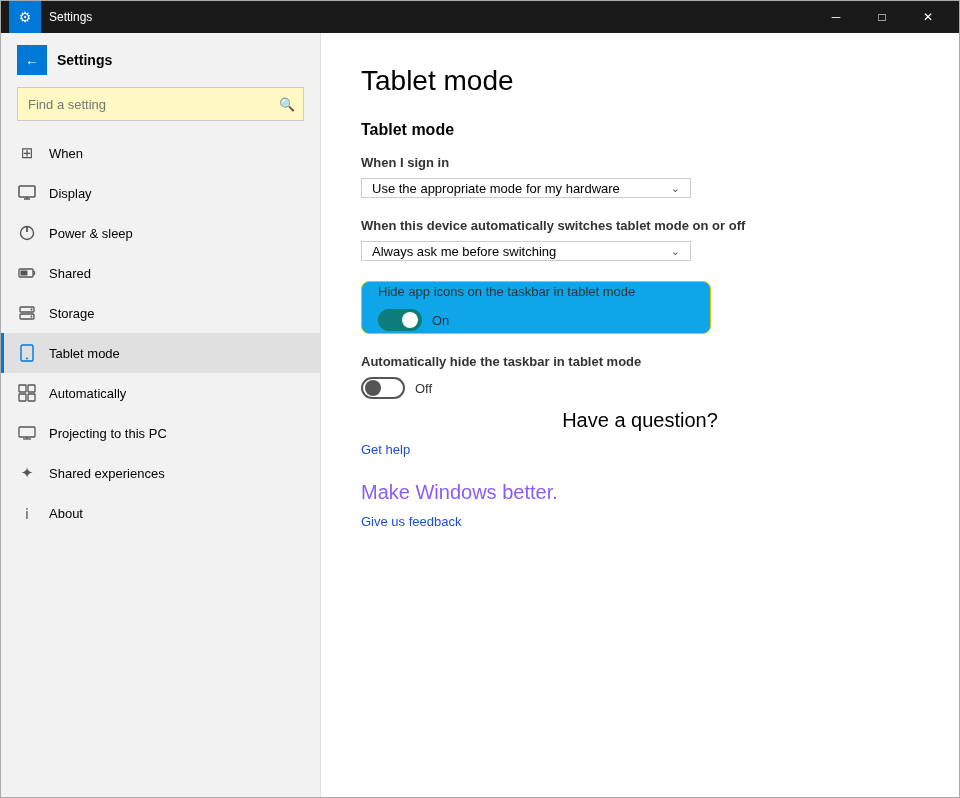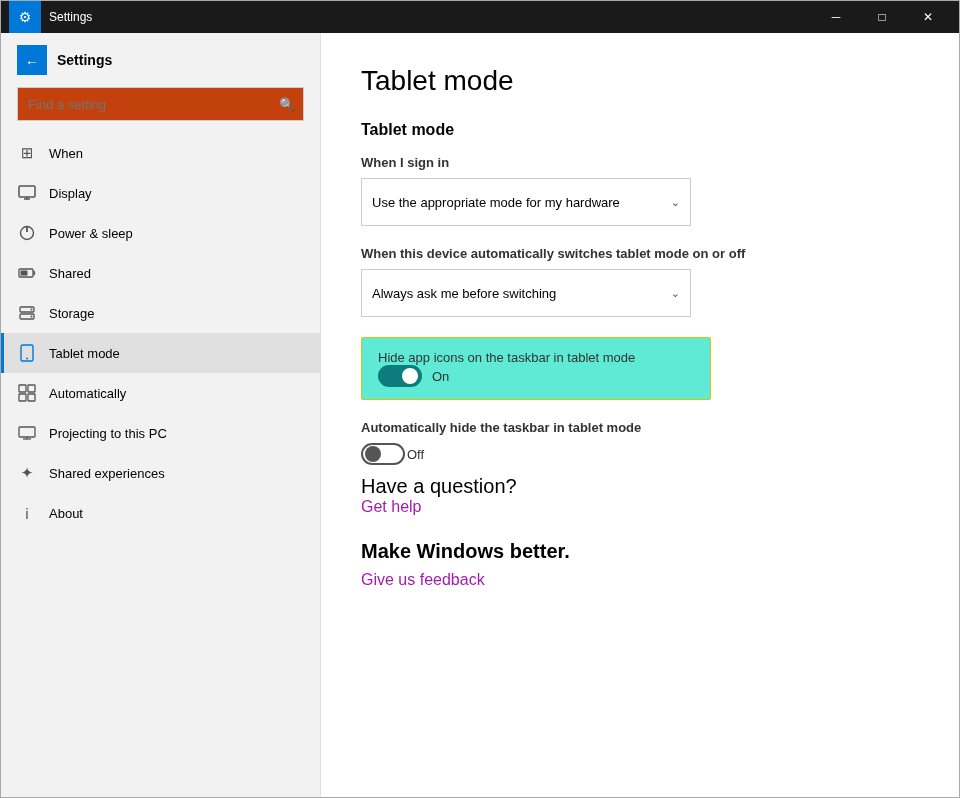--- a/index.html
+++ b/index.html
@@ -104,21 +104,21 @@
       color: #000;
     }
     .search-box {
       margin: 0 16px 12px 16px;
       position: relative;
     }
     .search-box input {
       width: 100%;
       height: 34px;
       border: 1px solid #ccc;
-      background: #c2410c;
+      background: #fef9c3;
       padding: 0 30px 0 10px;
       font-size: 13px;
       outline: none;
     }
     .search-icon {
       position: absolute;
       right: 8px;
       top: 50%;
       transform: translateY(-50%);
       color: #555;
@@ -178,59 +178,60 @@
       margin-bottom: 16px;
     }
     .label-text {
       font-size: 13px;
       color: #333;
       margin-bottom: 8px;
       font-weight: bold;
     }
     .dropdown {
       width: 330px;
-      height: 48px;
+      height: 20px;
       border: 1px solid #ccc;
       background: #fff;
       display: flex;
       align-items: center;
       justify-content: space-between;
       padding: 0 10px;
       cursor: pointer;
       font-size: 13px;
       color: #000;
       margin-bottom: 20px;
       text-align: center;
     }
     .dropdown-arrow {
       color: #555;
       font-size: 11px;
     }
     .highlight-box {
       width: 350px;
       border: 1px solid #d4c800;
-      background: #5eead4;
-      border-radius: 2px;
-      padding: 12px 16px;
+      background: #0ea5e9;
+      border-radius: 8px;
+      padding: 2px 16px;
       margin-bottom: 20px;
     }
     .highlight-box .toggle-row {
       display: flex;
       align-items: center;
       gap: 10px;
+      margin-top: 10px;
     }
     .toggle-label-text {
       font-size: 13px;
       color: #333;
       margin-bottom: 0;
     }
     .toggle-row-plain {
       display: flex;
       align-items: center;
-      gap: 2px;
+      gap: 10px;
     }
     
     .toggle {
       width: 44px;
       height: 22px;
       border-radius: 11px;
       position: relative;
       cursor: pointer;
       flex-shrink: 0;
     }
@@ -258,34 +259,36 @@
       left: 2px;
     }
     .toggle-state-label {
       font-size: 13px;
       color: #333;
     }
     .have-question {
       font-size: 20px;
       font-weight: 300;
       color: #000;
+      margin-bottom: 8px;
       margin-top: 10px;
+      text-align: center;
     }
     .link-text {
-      font-size: 16px;
-      color: #a21caf;
+      font-size: 13px;
+      color: #1d4ed8;
       cursor: pointer;
       text-decoration: none;
       display: inline-block;
       margin-bottom: 24px;
     }
     .make-better {
       font-size: 20px;
-      font-weight: 700;
-      color: #000000;
+      font-weight: 400;
+      color: #8b5cf6;
       margin-bottom: 8px;
     }
   </style>
 </head>
 <body>
 
 <div class="window">
 
   <div class="titlebar">
     <div class="titlebar-icon">⚙</div>

